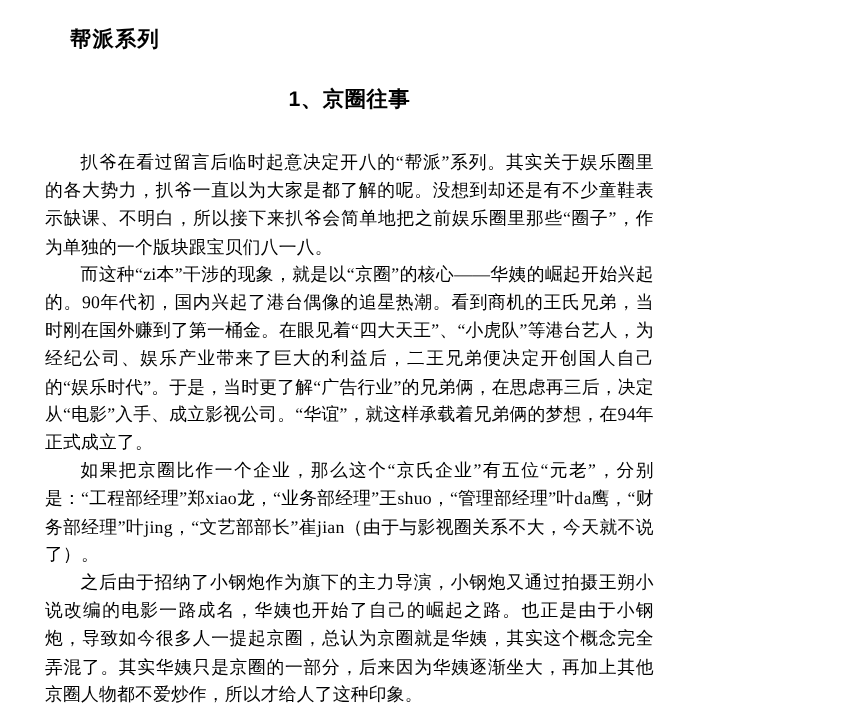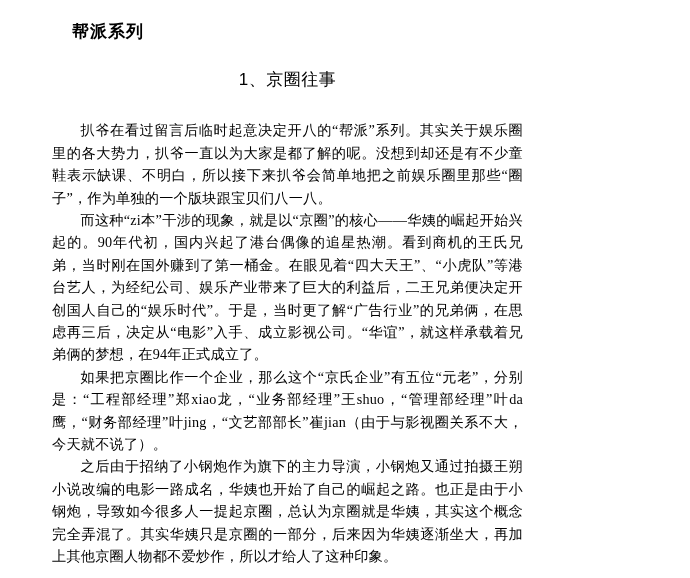--- a/index.html
+++ b/index.html
@@ -11,34 +11,34 @@
     height: 578px;
     background: #ffffff;
     font-family: "Liberation Serif", serif;
     color: #000000;
     overflow: hidden;
   }
   .page {
     width: 559px;
     height: 578px;
     box-sizing: border-box;
-    padding: 22px 36px 0 52px;
+    padding: 22px 36px 0 36px;
     position: relative;
   }
   .doc-title {
     font-family: "Liberation Sans", sans-serif;
     font-weight: bold;
     font-size: 17px;
     letter-spacing: 1px;
     margin: 0 0 0 20px;
     line-height: 1.2;
   }
   .section-heading {
     font-family: "Liberation Sans", sans-serif;
-    font-weight: normal;
+    font-weight: bold;
     font-size: 17px;
     text-align: center;
     margin: 26px 0 0 0;
     letter-spacing: 0.5px;
   }
   .body-text {
     margin-top: 28px;
   }
   p.para {
     margin: 0 0 0 0;

